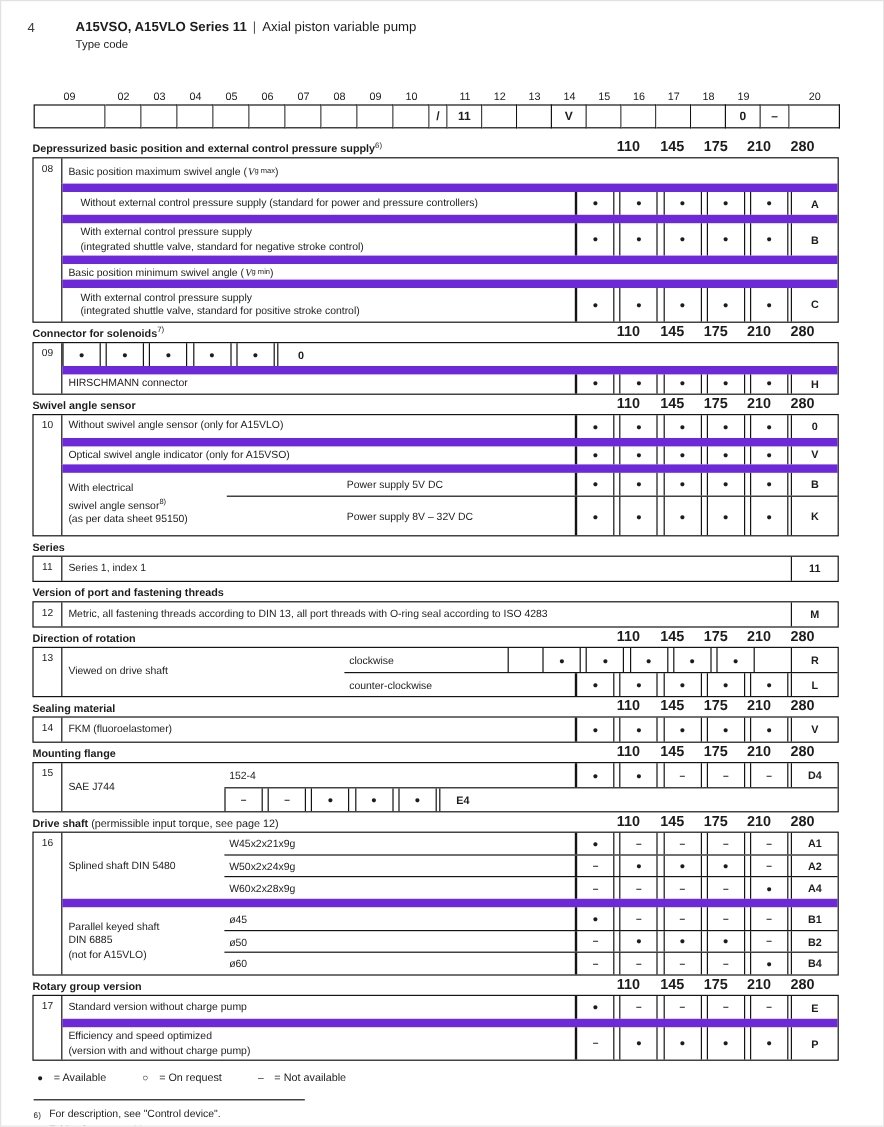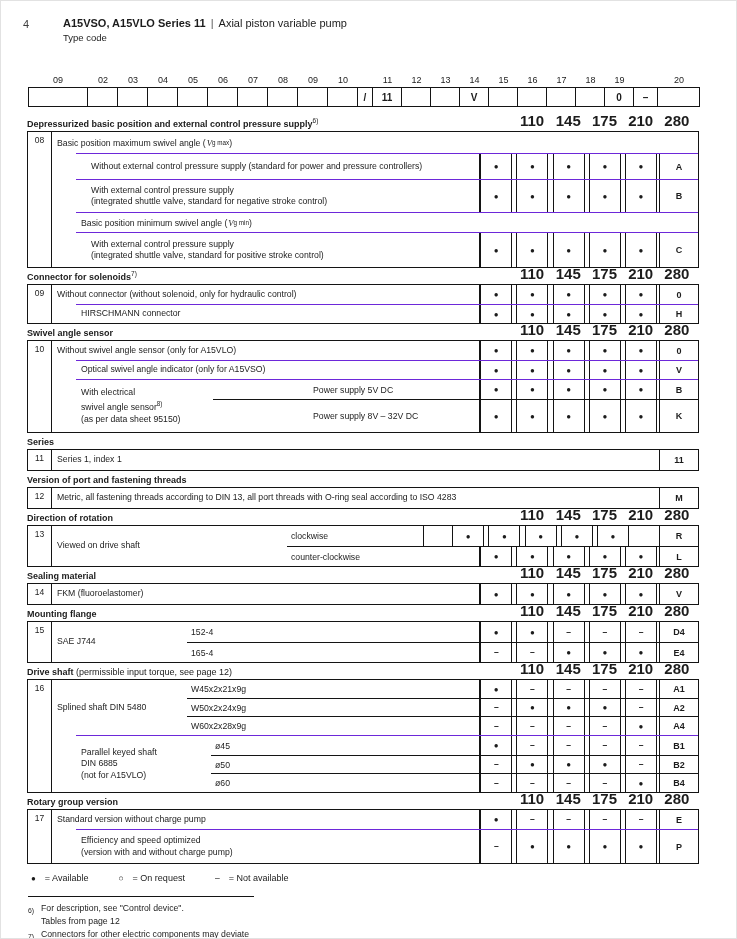--- a/index.html
+++ b/index.html
@@ -26,29 +26,29 @@
   .tcell:first-child .tbox { border-left:1.4px solid #141414; }
 
   
   #sections { margin-top:10px; }
   .sec { margin:2px 0 0 26px; }
   .shead { display:flex; align-items:flex-end; height:12px; margin-bottom:2px; }
   .stitle { flex:1; font-weight:bold; font-size:9px; white-space:nowrap; }
   .stitle sup { font-size:6.5px; font-weight:normal; }
   .stitle .note { font-weight:normal; }
   .ssizes { display:flex; width:181px; flex:none; }
-  .ssizes .sz { width:36.2px; text-align:center; font-weight:bold; font-size:15px; }
+  .ssizes .sz { width:36.2px; font-weight:bold; font-size:12px; }
   .shead .csp { width:41px; flex:none; }
 
   .sbox { width:672px; border:1.5px solid #141414; background:#fff; }
   .row { display:flex; }
   .rnum { flex:none; width:24px; border-right:1px solid #141414;
           font-size:8.5px; text-align:center; padding-top:3px; }
   .rinner { flex:1; display:flex; min-width:0; }
-  .row + .row .rinner { border-top:1px solid #6d28d9;margin-left:24px; }
+  .row + .row .rinner { border-top:7px solid #6d28d9; }
 
   .rspan { flex:1; display:flex; align-items:center; padding-left:5px; font-size:8.7px; }
   .var { font-family:"Liberation Serif","DejaVu Serif",serif; font-style:italic; margin-left:1px; }
   .rspan sub { font-size:6.3px; }
 
   .rdesc { flex:1; display:flex; flex-direction:column; justify-content:center;
            padding:2px 4px 2px 5px; font-size:8.7px; line-height:11.5px;
            border-right:1px solid #141414; min-width:0; }
   .rdesc.indent { padding-left:15px; }
   .rdesc.wide { border-right:none; }
@@ -286,23 +286,20 @@
             <div class="sz">175</div>
             <div class="sz">210</div>
             <div class="sz">280</div>
           </div>
           <div class="csp"></div>
         </div>
         <div class="sbox">
           <div class="row" style="min-height: 19px;">
             <div class="rnum">09</div>
             <div class="rinner">
-              <div class="rdesc">
-                <div>Without connector (without solenoid, only for hydraulic control)</div>
-              </div>
               <div class="vals">
                 <div class="vcell vdot">●</div>
                 <div class="vcell vdot">●</div>
                 <div class="vcell vdot">●</div>
                 <div class="vcell vdot">●</div>
                 <div class="vcell vdot">●</div>
               </div>
               <div class="ccell">0</div>
             </div>
           </div>
@@ -555,23 +552,20 @@
                     <div class="vals">
                       <div class="vcell vdot">●</div>
                       <div class="vcell vdot">●</div>
                       <div class="vcell vdash">–</div>
                       <div class="vcell vdash">–</div>
                       <div class="vcell vdash">–</div>
                     </div>
                     <div class="ccell">D4</div>
                   </div>
                   <div class="gitem" style="min-height: 20px;">
-                    <div class="gtext" style="padding-left: 4px;">
-                      <span>165-4</span>
-                    </div>
                     <div class="vals">
                       <div class="vcell vdash">–</div>
                       <div class="vcell vdash">–</div>
                       <div class="vcell vdot">●</div>
                       <div class="vcell vdot">●</div>
                       <div class="vcell vdot">●</div>
                     </div>
                     <div class="ccell">E4</div>
                   </div>
                 </div>

